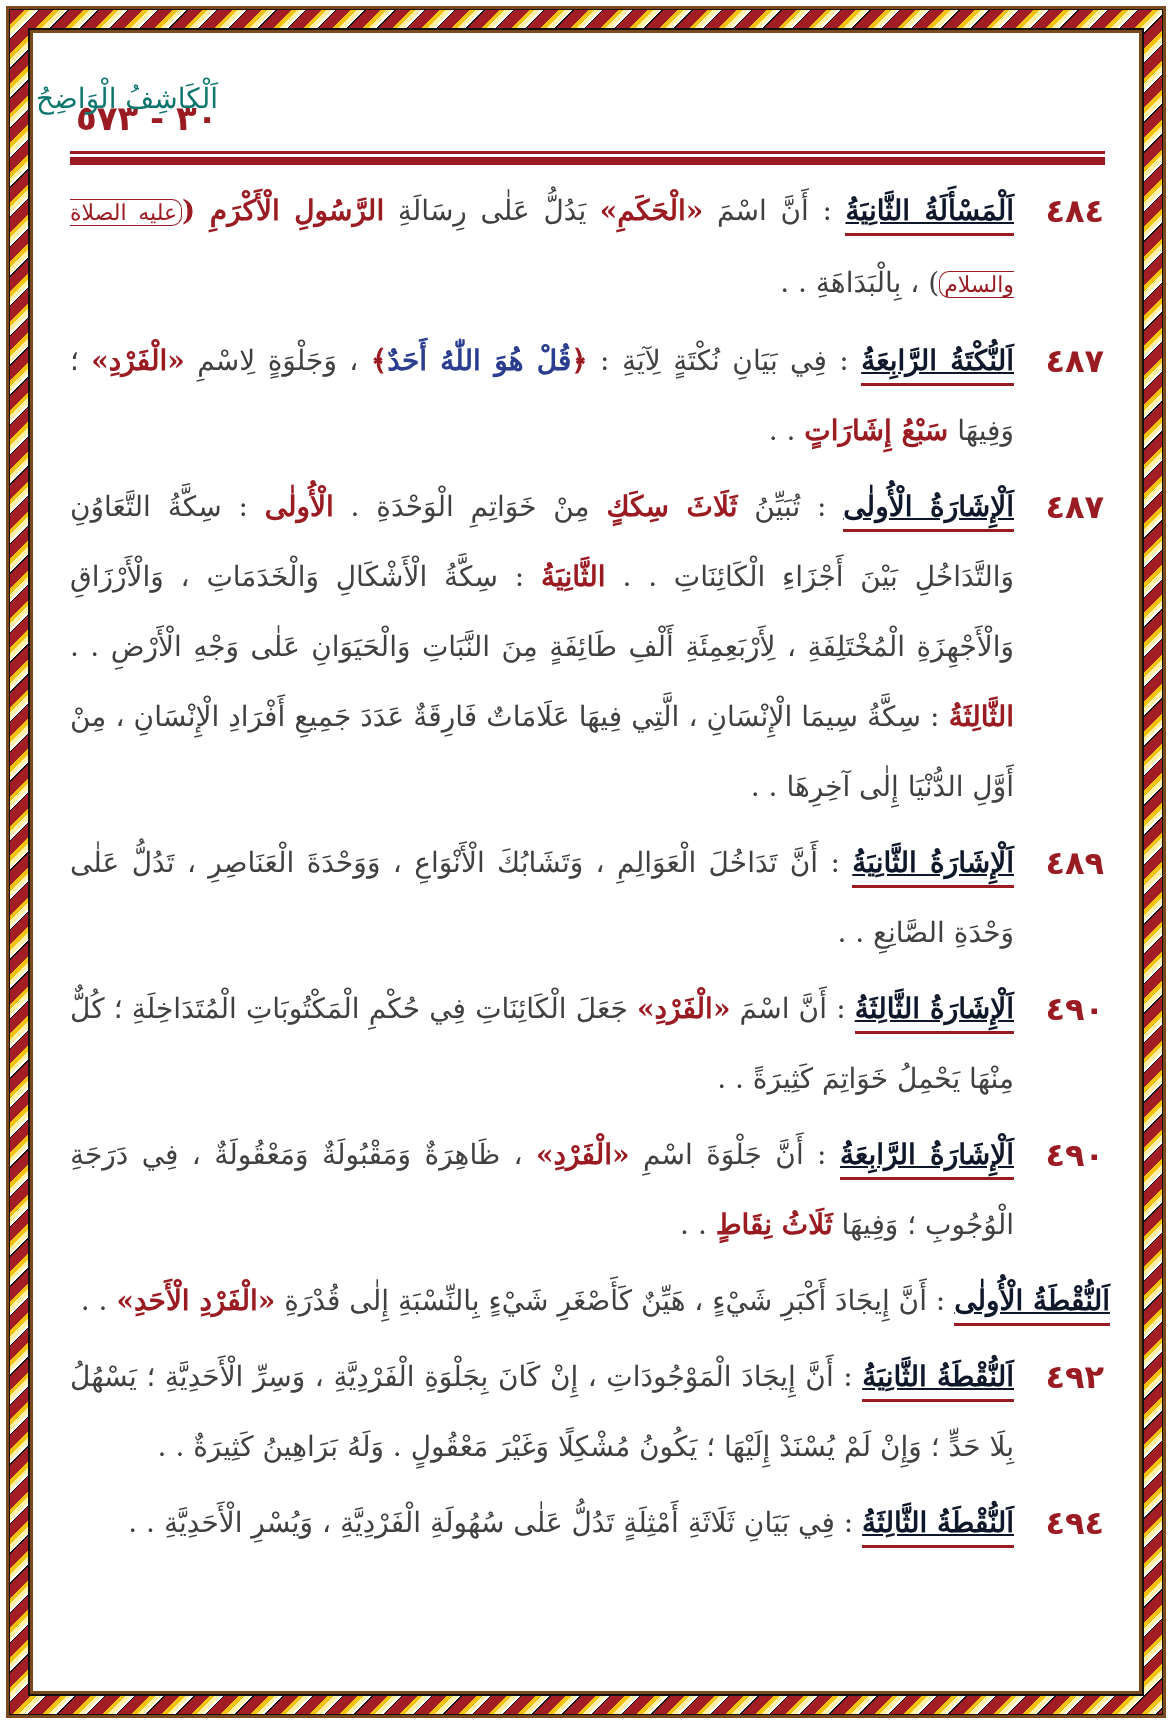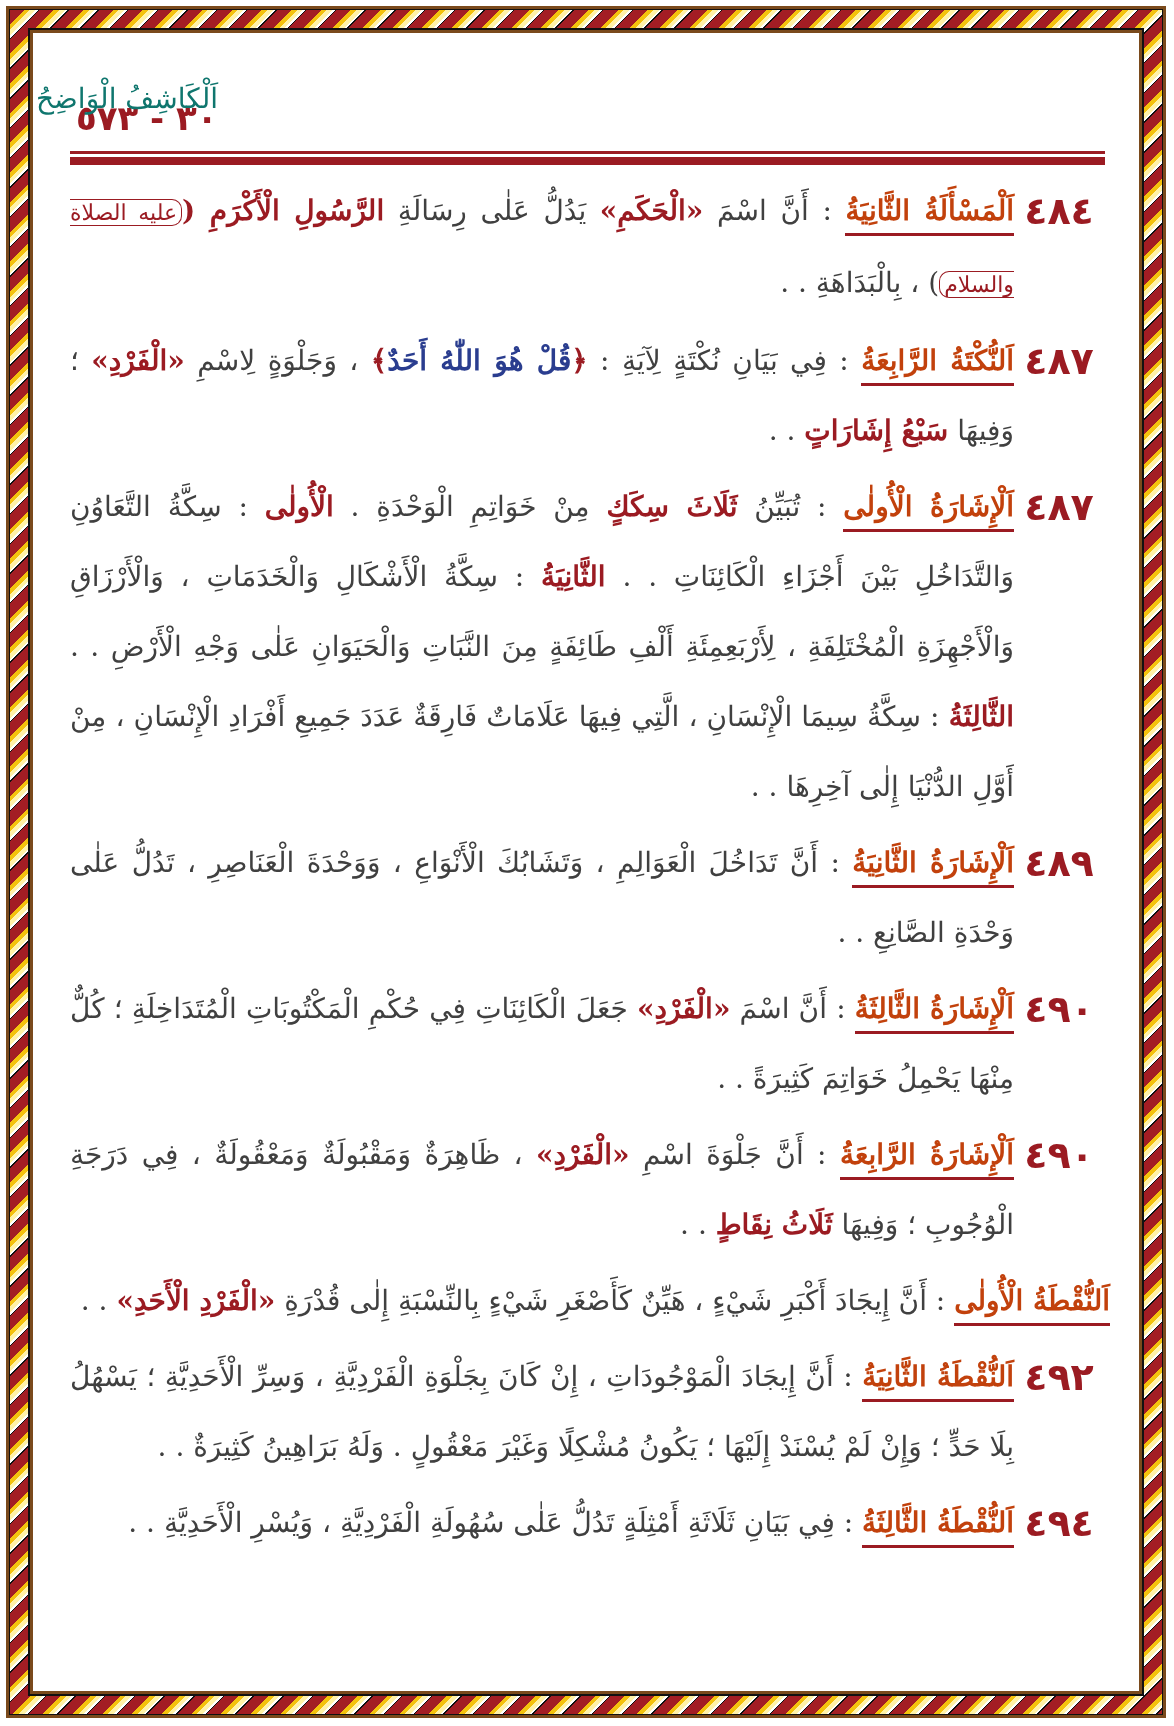--- a/index.html
+++ b/index.html
@@ -18,24 +18,24 @@
   .header { position:absolute; left:0; top:0; width:1100px; height:130px; }
   .page-number { position:absolute; left:40px; top:62px; font-family:"DejaVu Sans", sans-serif;
                  font-weight:bold; font-size:34px; color:#9b1b22; direction:rtl; unicode-bidi:plaintext; }
   .book-title { position:absolute; left:0; width:1100px; top:46px; text-align:left;
                 font-size:28px; color:#0f766e; direction:rtl; }
   .rule-thin { position:absolute; left:34px; top:115px; width:1035px; height:3px; background:#9b1b22; }
   .rule-thick { position:absolute; left:34px; top:121px; width:1035px; height:8px; background:#9b1b22; }
 
   .entries { position:absolute; left:34px; top:140px; width:1040px; direction:rtl; }
   .entry { position:relative; display:flex; flex-direction:row; margin-bottom:6px; }
-  .entry-num { flex:0 0 90px; font-family:"DejaVu Sans", sans-serif; font-weight:bold; font-size:38px;
-               color:#9b1b22; line-height:70px; text-align:center; padding-right:6px; }
+  .entry-num { flex:0 0 90px; font-family:"DejaVu Sans", sans-serif; font-weight:bold; font-size:32px;
+               color:#9b1b22; line-height:70px; text-align:right; padding-right:6px; }
   .entry-body { flex:1; font-size:28px; line-height:70px; color:#000; text-align:justify; }
-  .entry-title { color:#c2410c; font-weight:bold; border-bottom:3px solid #9b1b22; padding-bottom:6px; }
+  .entry-title { color:#0f172a; font-weight:bold; border-bottom:3px solid #9b1b22; padding-bottom:6px;text-decoration:underline; }
   .sep { color:#404040; }
   .hl { color:#9b1b22; font-weight:bold; }
   .quran { color:#2a3d8f; font-weight:bold;margin-top:16px; }
   .orn { color:#9b1b22; font-weight:bold; }
   .salutation { color:#9b1b22; font-size:22px; border:1px solid #9b1b22; border-radius:10px; padding:0 4px; }
 </style>
 </head>
 <body>
 
 <div class="frame-outer"></div>

